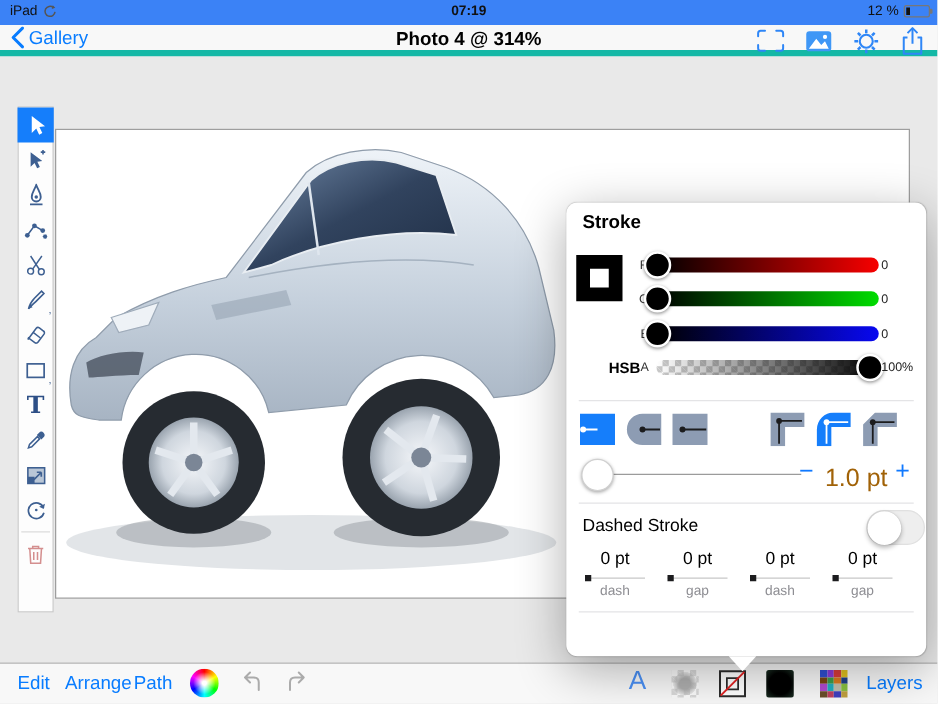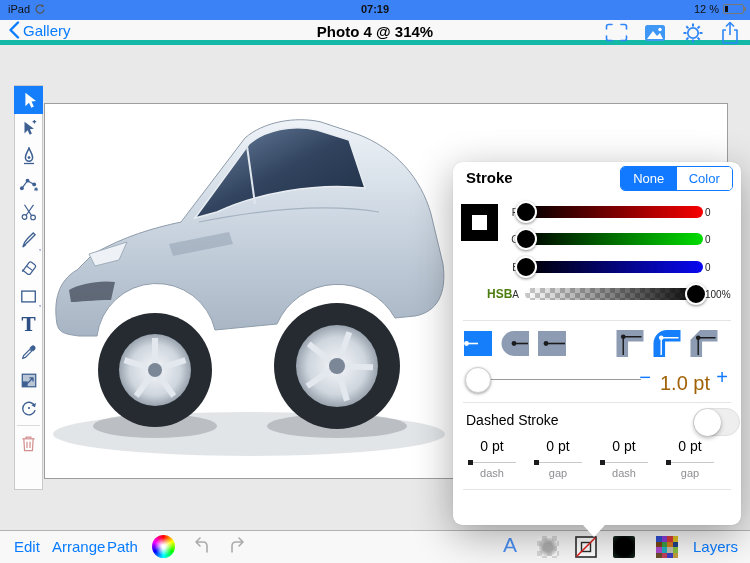--- a/index.html
+++ b/index.html
@@ -64,21 +64,21 @@
   .track-b { background:linear-gradient(to right,#000,#0808f0); }
   .track-a { background-color:#fff;
     background-image:linear-gradient(to right, rgba(0,0,0,0), rgba(0,0,0,1)),
       linear-gradient(45deg,#c9c9c9 25%,transparent 25%,transparent 75%,#c9c9c9 75%),
       linear-gradient(45deg,#c9c9c9 25%,transparent 25%,transparent 75%,#c9c9c9 75%);
     background-size:100% 100%, 10px 10px, 10px 10px; background-position:0 0, 0 0, 5px 5px; }
   .srow .knob { position:absolute; top:1px; width:22px; height:22px; border-radius:50%;
     background:#000; border:2px solid #fff; box-shadow:0 1px 3px rgba(0,0,0,.45); cursor:pointer; }
   .knob-left { left:62px; } .knob-right { left:232px; }
   .srow .sval { position:absolute; left:252px; top:7px; width:34px; font-size:10px; color:#222; }
-  .hsb { position:absolute; left:14px; top:125px; font-size:12px; font-weight:bold; color:#4d7c0f; cursor:pointer;padding-left:20px; }
+  .hsb { position:absolute; left:14px; top:125px; font-size:12px; font-weight:bold; color:#000000; cursor:pointer;padding-left:20px; }
 
   .pdiv { position:absolute; left:10px; right:10px; height:1px; background:#e4e4e6; }
 
   .capjoin { position:absolute; top:168px; width:30px; height:27px; cursor:pointer; }
 
   .wslider-line { position:absolute; left:14px; top:217px; width:174px; height:1px; background:#9b9b9b; }
   .wslider-knob { position:absolute; left:12px; top:205px; width:26px; height:26px; border-radius:50%;
     background:#fff; border:1px solid #d0d0d0; box-shadow:0 1px 3px rgba(0,0,0,.35); cursor:pointer; }
   .wminus { position:absolute; left:181px; top:204px; width:22px; font-size:20px; color:#1079ff; text-align:center; cursor:pointer; }
   .wval { position:absolute; left:204px; top:210px; width:56px; font-size:20px; color:#a16207; text-align:center; }
@@ -354,24 +354,20 @@
             <path d="M5.5 4 V2.2 H10.5 V4"></path>
             <path d="M3 4 L3.8 16.5 H12.2 L13 4"></path>
             <path d="M6.4 7 V13.7 M9.6 7 V13.7"></path>
           </g>
         </svg>
     </div>
   </div>
 
   <div class="panel">
     <div class="panel-title">Stroke</div>
-    <div class="seg">
-      <div class="seg-on">None</div>
-      <div class="seg-off">Color</div>
-    </div>
 
     <div class="swatch">
         <div class="inner"></div>
       </div>
 
     <div class="srow" style="top:38px;">
       <span class="slabel">R</span>
       <div class="track track-r"></div>
       <div class="knob knob-left"></div>
       <span class="sval">0</span>

